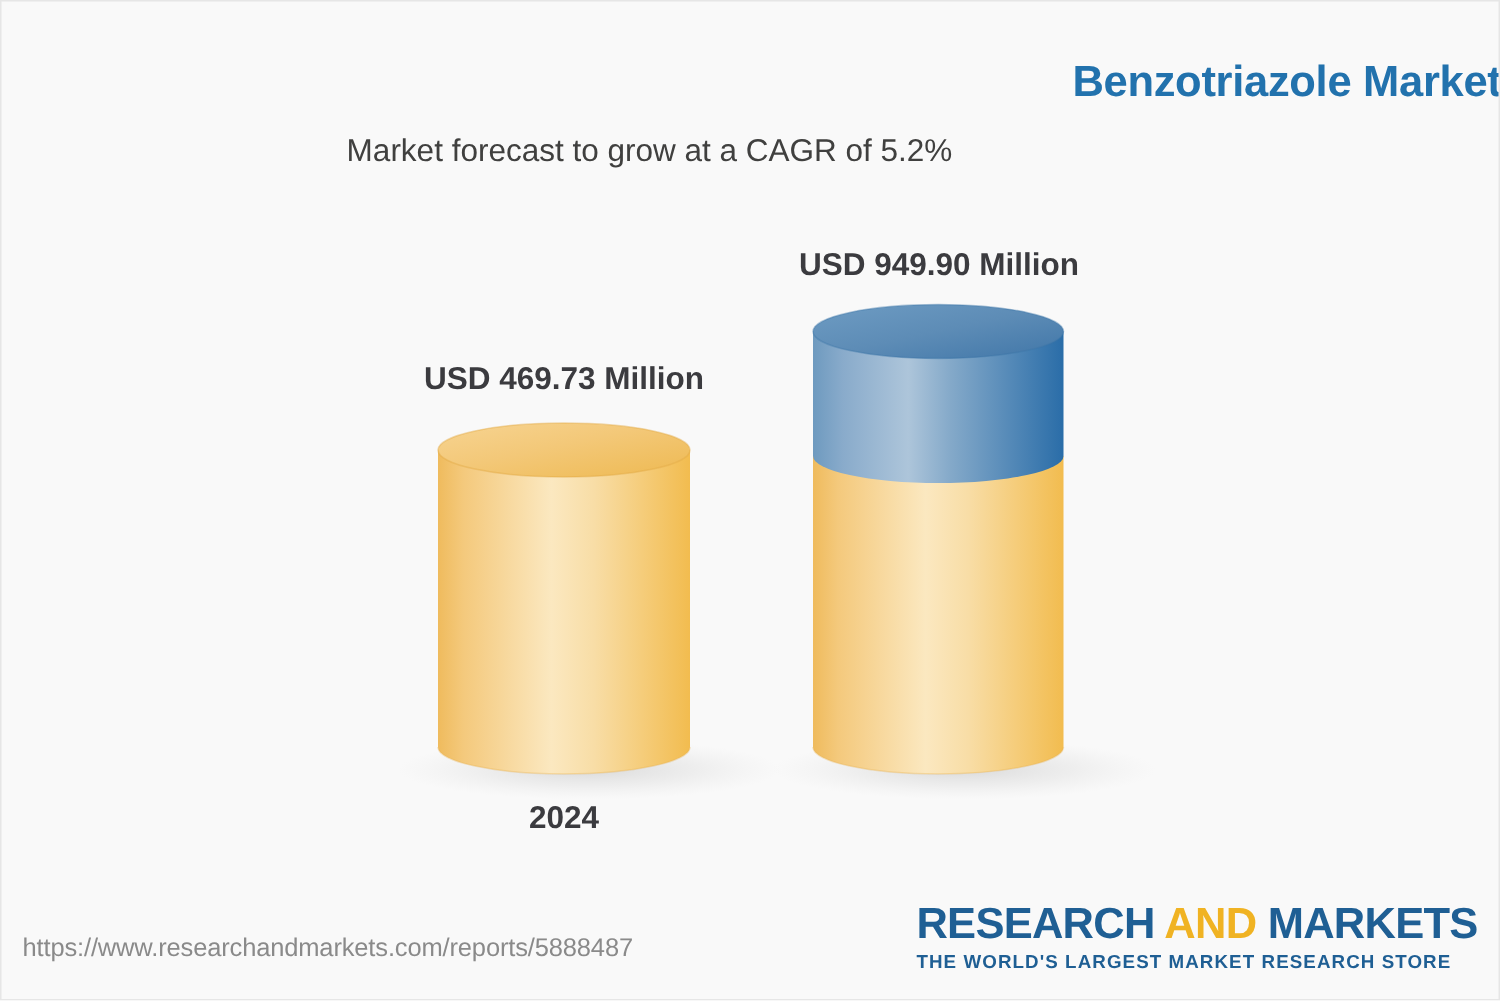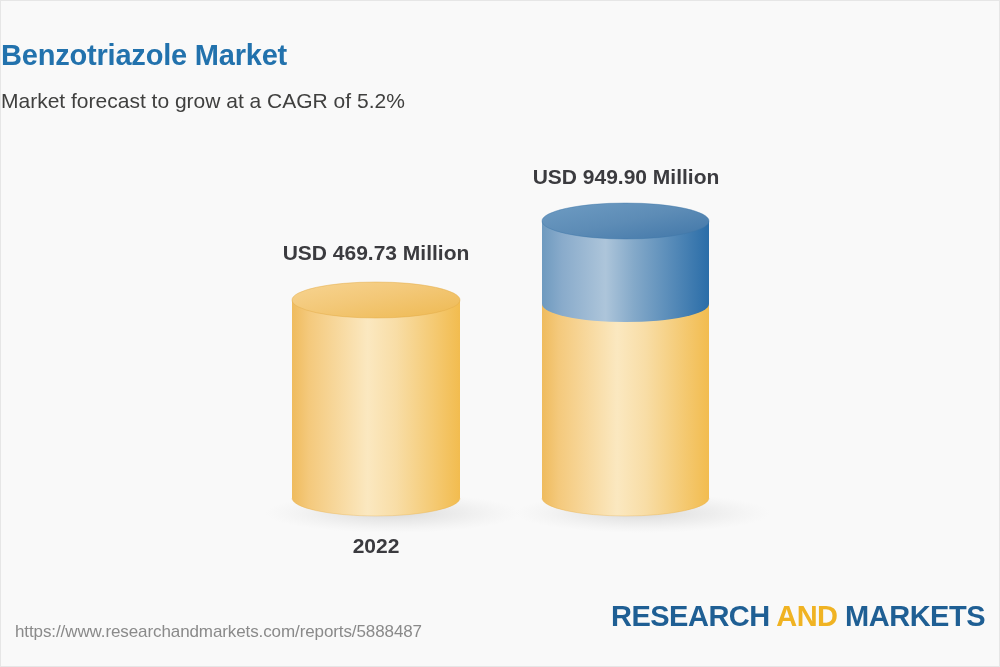--- a/index.html
+++ b/index.html
@@ -21,31 +21,32 @@
     background: #f9f9f9;
     border: 1px solid #e6e6e6;
     overflow: hidden;
   }
   
   .chart-title {
     position: absolute;
     left: 0;
     top: 38px;
     width: 1000px;
-    text-align: left;
+    text-align: right;
     font-size: 29px;
     font-weight: bold;
     color: #2272ad;
     letter-spacing: -0.2px;
   }
   .chart-subtitle {
     position: absolute;
     left: 0;
     top: 88px;
     width: 864px;
+    text-align: center;
     font-size: 21px;
     font-weight: normal;
     color: #40403f;
   }
   
   .plot {
     position: absolute;
     left: 0;
     top: 0;
     width: 1000px;
@@ -172,22 +173,23 @@
                  L708,220 Z" fill="url(#gradBlueBody)"></path>
 
         <ellipse cx="624.5" cy="220" rx="83.5" ry="18" fill="url(#gradBlueTop)"></ellipse>
         <ellipse cx="624.5" cy="220" rx="83.5" ry="18" fill="none" stroke="#3d76a8" stroke-opacity="0.4" stroke-width="1"></ellipse>
       </g>
     </svg>
 
     <div class="bar-value-label" style="left:215px; top:240px;">USD 469.73 Million</div>
     <div class="bar-value-label" style="left:465px; top:164px;">USD 949.90 Million</div>
 
-    <div class="bar-cat-label" style="left:215px; top:533px;">2022</div>
+    <div class="bar-cat-label" style="left:215px; top:533px;">2024</div>
   </div>
 
   <div class="footer-url">https://www.researchandmarkets.com/reports/5888487</div>
 
   <div class="brand">
     <div class="brand-main"><span>RESEARCH </span><span class="brand-and">AND</span><span> MARKETS</span></div>
+    <div class="brand-tag">THE WORLD'S LARGEST MARKET RESEARCH STORE</div>
   </div>
 
 </div>
 
 </body></html>

